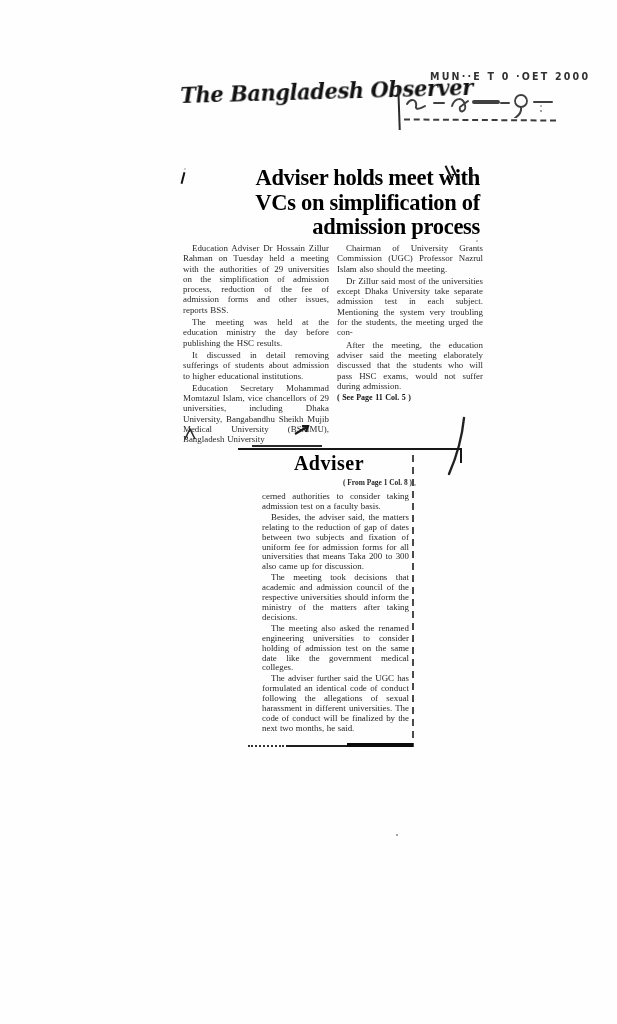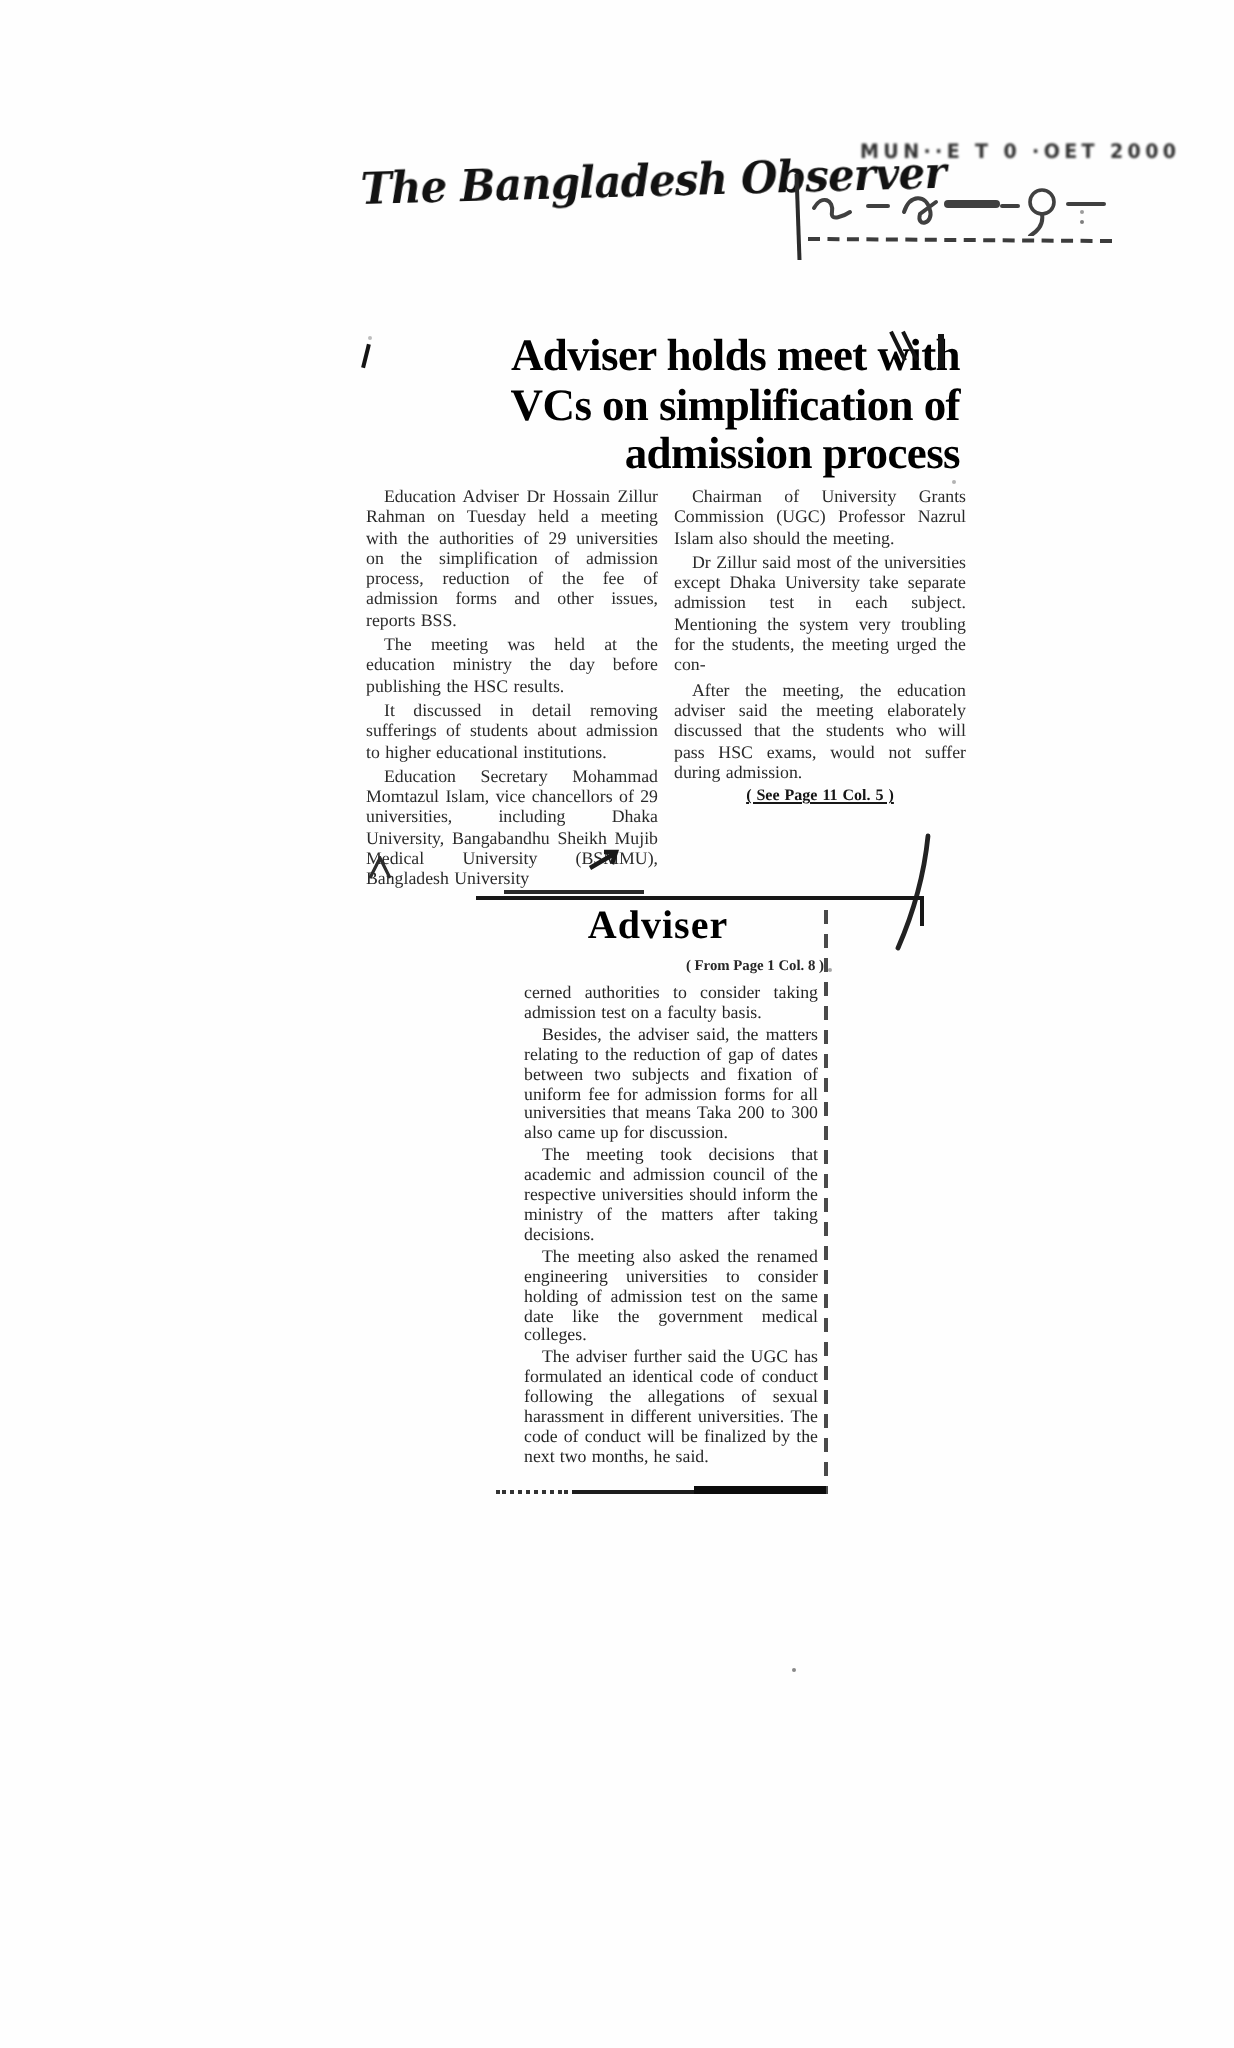--- a/index.html
+++ b/index.html
@@ -62,22 +62,22 @@
     filter:blur(0.22px) contrast(1.12);
   }
   .col {
     width:146px; text-align:justify;
     font-size:8.9px; line-height:10.3px; color:#333333;
     word-spacing:0.5px;
   }
   .col p { margin:0 0 2px 0; text-indent:9px; }
   .col p.noindent { text-indent:0; }
   .jump-ref {
-    text-align:center; font-weight:700; font-size:8px;
-    margin-top:3px; text-indent:0 !important; color:#222;text-decoration:underline;
+    font-weight:700; font-size:8px;
+    margin-top:3px; text-indent:0 !important; color:#222;
   }
   .jump-stroke-svg { position:absolute; left:447px; top:416px; }
   .caret-svg { position:absolute; left:184px; top:428px; }
   .arrow-mark-svg { position:absolute; left:293px; top:424px; }
   
   .cont-topline   { position:absolute; left:238px; top:448px; width:224px; height:2px; background:#171717; }
   .cont-topline-2 { position:absolute; left:252px; top:445px; width:70px;  height:1.5px; background:#2a2a2a; }
   .cont-corner    { position:absolute; left:460px; top:448px; width:2px; height:15px; background:#171717; }
   .cont-heading {
     position:absolute; left:246px; top:452px; width:166px;

